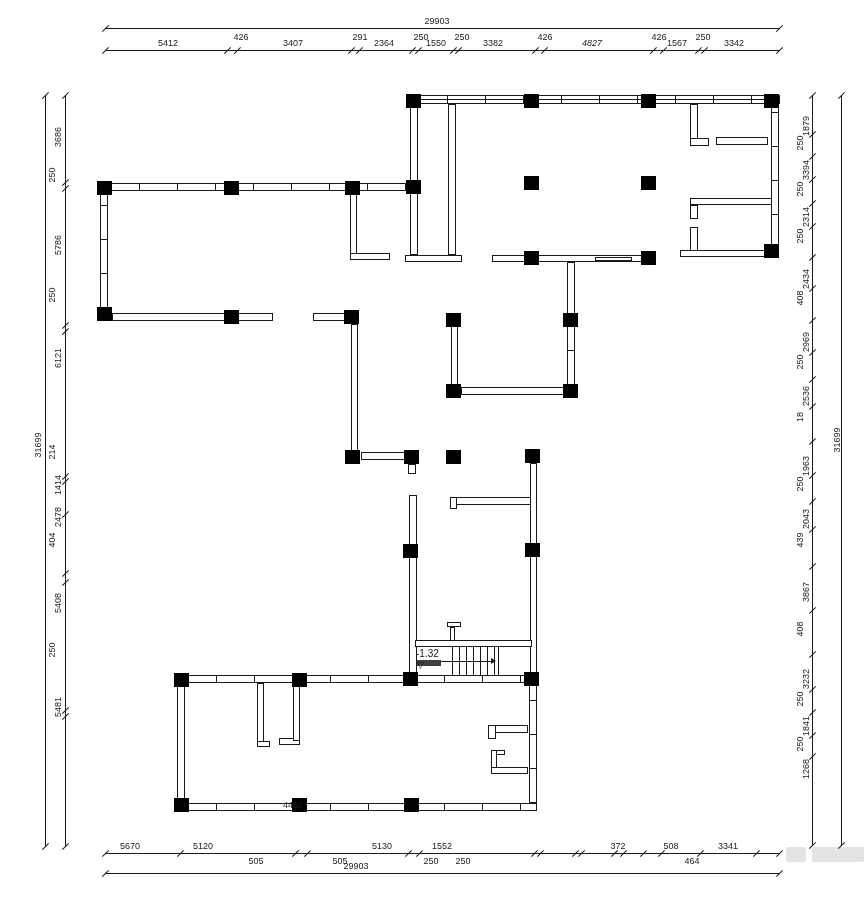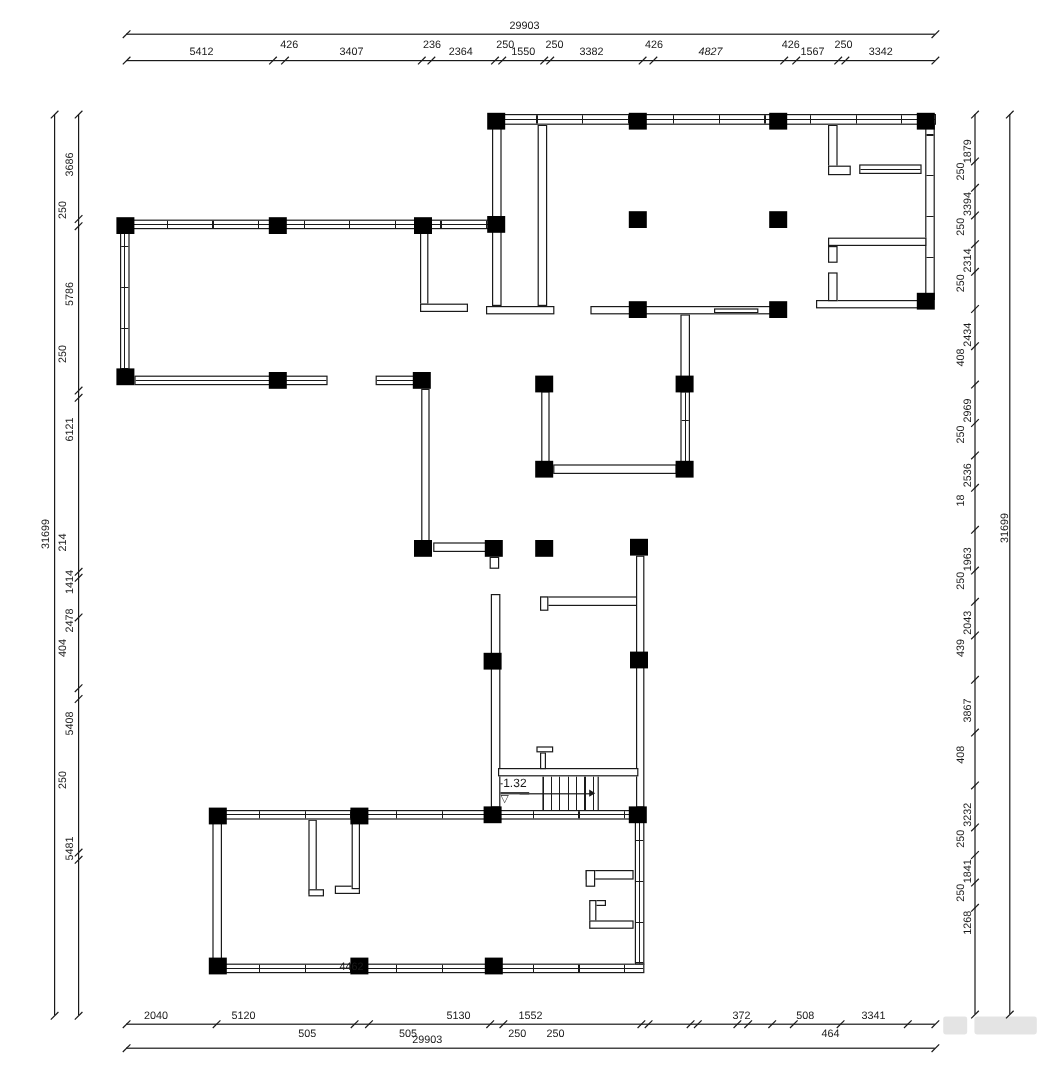--- a/index.html
+++ b/index.html
@@ -14,21 +14,21 @@
   .dlabel.rot{transform:translate(-50%,-50%) rotate(-90deg);}
   .dtotal{position:absolute;font-size:9px;color:#1a1a1a;white-space:nowrap;transform:translate(-50%,-100%);}
   .dtotal.rot{transform:translate(-50%,-50%) rotate(-90deg);}
   #stair-hatch{position:absolute;left:452px;top:647px;width:46px;height:33px;
     background:repeating-linear-gradient(90deg,#1a1a1a 0 1px,transparent 1px 7px);
     border-right:1px solid #1a1a1a;}
   #stair-line{position:absolute;left:433px;top:661px;width:60px;height:1px;background:#1a1a1a;}
   #stair-arrow{position:absolute;left:491px;top:658px;width:0;height:0;
     border-left:5px solid #1a1a1a;border-top:3px solid transparent;border-bottom:3px solid transparent;}
   #stair-label{position:absolute;left:416px;top:648px;font-size:10px;color:#1a1a1a;
-    border-bottom:2px solid #404040;padding:0 2px 1px 0;line-height:11px;}
+    border-bottom:6px solid #404040;padding:0 2px 1px 0;line-height:11px;}
   #level-symbol{position:absolute;left:417px;top:660px;font-size:9px;color:#1a1a1a;line-height:10px;}
   #watermark{position:absolute;left:786px;top:845px;width:82px;height:20px;opacity:.55;filter:blur(.6px);}
   #watermark .wm-b{position:absolute;top:2px;height:15px;background:#cfcfcf;border-radius:2px;}
   #watermark .b1{left:0;width:20px;}
   #watermark .b2{left:26px;width:52px;}
 </style>
 </head>
 <body>
 
 <div id="stage">
@@ -144,21 +144,21 @@
     <div class="tick" style="left: 649px; top: 50px;"></div>
     <div class="tick" style="left: 659px; top: 50px;"></div>
     <div class="tick" style="left: 694px; top: 50px;"></div>
     <div class="tick" style="left: 700px; top: 50px;"></div>
     <div class="tick" style="left: 775px; top: 50px;"></div>
     <div class="tick" style="left: 101px; top: 28px;"></div>
     <div class="tick" style="left: 775px; top: 28px;"></div>
     <div class="dlabel" style="left: 168px; top: 48px;">5412</div>
     <div class="dlabel" style="left: 241px; top: 42px;">426</div>
     <div class="dlabel" style="left: 293px; top: 48px;">3407</div>
-    <div class="dlabel" style="left: 360px; top: 42px;">236</div>
+    <div class="dlabel" style="left: 360px; top: 42px;">291</div>
     <div class="dlabel" style="left: 384px; top: 48px;">2364</div>
     <div class="dlabel" style="left: 421px; top: 42px;">250</div>
     <div class="dlabel" style="left: 436px; top: 48px;">1550</div>
     <div class="dlabel" style="left: 462px; top: 42px;">250</div>
     <div class="dlabel" style="left: 493px; top: 48px;">3382</div>
     <div class="dlabel" style="left: 545px; top: 42px;">426</div>
     <div class="dlabel" style="left: 592px; top: 48px; font-style: italic;">4827</div>
     <div class="dlabel" style="left: 659px; top: 42px;">426</div>
     <div class="dlabel" style="left: 677px; top: 48px;">1567</div>
     <div class="dlabel" style="left: 703px; top: 42px;">250</div>
@@ -177,21 +177,21 @@
     <div class="tick" style="left: 577px; top: 853px;"></div>
     <div class="tick" style="left: 610px; top: 853px;"></div>
     <div class="tick" style="left: 619px; top: 853px;"></div>
     <div class="tick" style="left: 639px; top: 853px;"></div>
     <div class="tick" style="left: 657px; top: 853px;"></div>
     <div class="tick" style="left: 696px; top: 853px;"></div>
     <div class="tick" style="left: 752px; top: 853px;"></div>
     <div class="tick" style="left: 775px; top: 853px;"></div>
     <div class="tick" style="left: 101px; top: 873px;"></div>
     <div class="tick" style="left: 775px; top: 873px;"></div>
-    <div class="dlabel" style="left: 130px; top: 851px;">2040</div>
+    <div class="dlabel" style="left: 130px; top: 851px;">5670</div>
     <div class="dlabel" style="left: 203px; top: 851px;">5120</div>
     <div class="dlabel" style="left: 293px; top: 810px;">4462</div>
     <div class="dlabel" style="left: 382px; top: 851px;">5130</div>
     <div class="dlabel" style="left: 442px; top: 851px;">1552</div>
     <div class="dlabel" style="left: 618px; top: 851px;">372</div>
     <div class="dlabel" style="left: 671px; top: 851px;">508</div>
     <div class="dlabel" style="left: 728px; top: 851px;">3341</div>
     <div class="dlabel below" style="left: 256px; top: 856px;">505</div>
     <div class="dlabel below" style="left: 340px; top: 856px;">505</div>
     <div class="dlabel below" style="left: 431px; top: 856px;">250</div>

